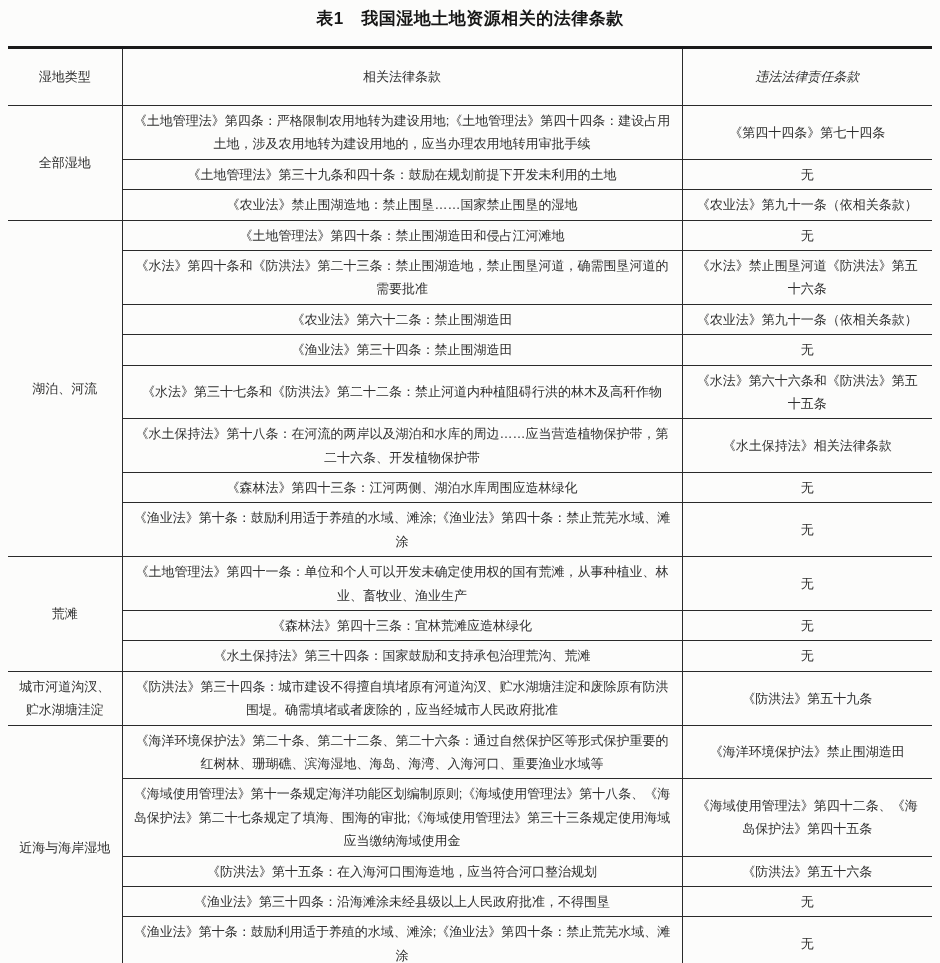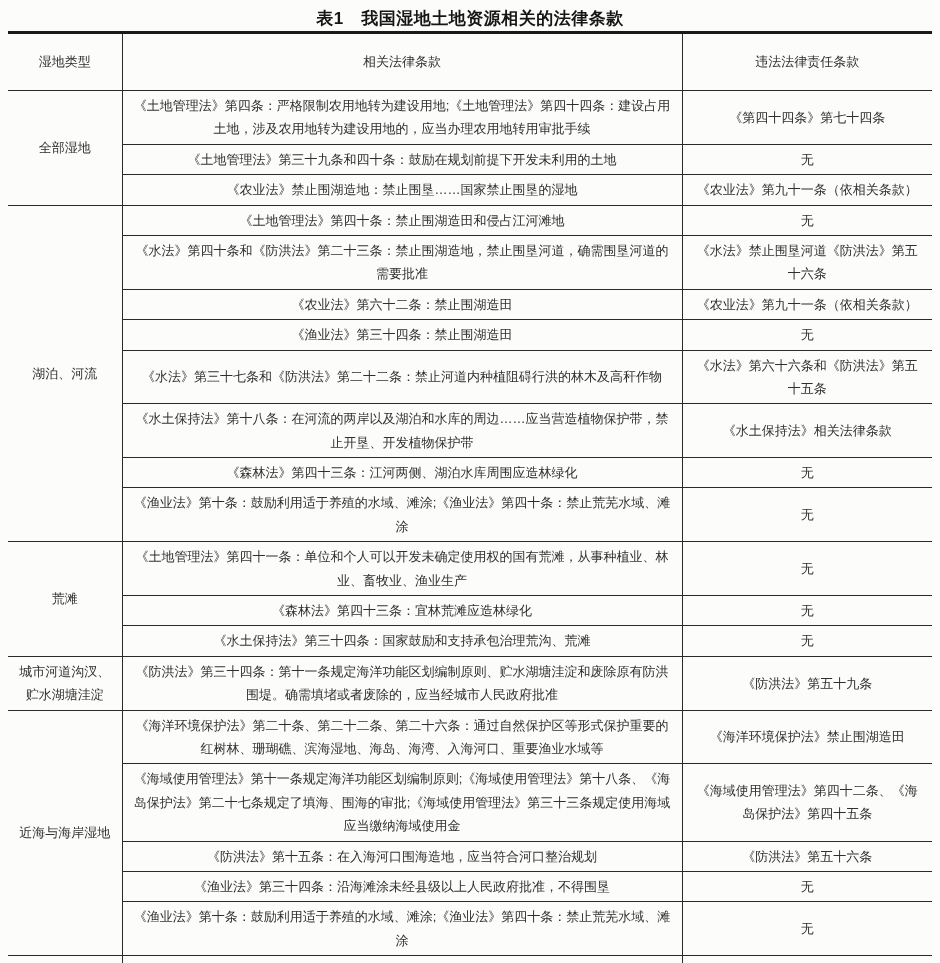--- a/index.html
+++ b/index.html
@@ -12,21 +12,21 @@
     background: #fcfcfb;
     color: #2f2f2f;
     font-family: "Liberation Sans", sans-serif;
     overflow: hidden;
   }
   .doc-title {
     text-align: center;
     font-weight: bold;
     font-size: 17px;
     color: #161616;
-    padding: 7px 0 1px 0;
+    padding: 7px 0 16px 0;
     letter-spacing: 0.5px;
   }
   table.law-table {
     border-collapse: collapse;
     table-layout: fixed;
     width: 924px;
     margin: 0 8px;
     border-top: 3px solid #1a1a1a;
     border-bottom: 3px solid #1a1a1a;
   }
@@ -39,21 +39,21 @@
     vertical-align: middle;
     padding: 3px 10px;
     line-height: 1.8;
     word-break: break-all;
   }
   .law-table th {
     height: 24px;
     padding: 16px 6px;
   }
   .no-left   { border-left: none !important; }
-  .no-right  { border-right: none !important; }
+  .no-right  { border-right: none !important; font-style: italic; }
   .type-cell {
     border-left: none !important;
     padding: 3px 6px;
   }
   .liability-cell {
     border-right: none !important;
     width: 228px;
   }
   .law-cell {
     width: 538px;
@@ -106,21 +106,21 @@
       </tr>
       <tr>
         <td class="law-cell">《渔业法》第三十四条：禁止围湖造田</td>
         <td class="liability-cell">无</td>
       </tr>
       <tr>
         <td class="law-cell">《水法》第三十七条和《防洪法》第二十二条：禁止河道内种植阻碍行洪的林木及高秆作物</td>
         <td class="liability-cell">《水法》第六十六条和《防洪法》第五十五条</td>
       </tr>
       <tr>
-        <td class="law-cell">《水土保持法》第十八条：在河流的两岸以及湖泊和水库的周边……应当营造植物保护带，禁止开垦、开发植物保护带</td>
+        <td class="law-cell">《水土保持法》第十八条：在河流的两岸以及湖泊和水库的周边……应当营造植物保护带，第二十六条、开发植物保护带</td>
         <td class="liability-cell">《水土保持法》相关法律条款</td>
       </tr>
       <tr>
         <td class="law-cell">《森林法》第四十三条：江河两侧、湖泊水库周围应造林绿化</td>
         <td class="liability-cell">无</td>
       </tr>
       <tr>
         <td class="law-cell">《渔业法》第十条：鼓励利用适于养殖的水域、滩涂;《渔业法》第四十条：禁止荒芜水域、滩涂</td>
         <td class="liability-cell">无</td>
       </tr>
@@ -132,21 +132,21 @@
       <tr>
         <td class="law-cell">《森林法》第四十三条：宜林荒滩应造林绿化</td>
         <td class="liability-cell">无</td>
       </tr>
       <tr>
         <td class="law-cell">《水土保持法》第三十四条：国家鼓励和支持承包治理荒沟、荒滩</td>
         <td class="liability-cell">无</td>
       </tr>
       <tr>
         <td class="type-cell" rowspan="1">城市河道沟汊、贮水湖塘洼淀</td>
-        <td class="law-cell">《防洪法》第三十四条：第十一条规定海洋功能区划编制原则、贮水湖塘洼淀和废除原有防洪围堤。确需填堵或者废除的，应当经城市人民政府批准</td>
+        <td class="law-cell">《防洪法》第三十四条：城市建设不得擅自填堵原有河道沟汊、贮水湖塘洼淀和废除原有防洪围堤。确需填堵或者废除的，应当经城市人民政府批准</td>
         <td class="liability-cell">《防洪法》第五十九条</td>
       </tr>
       <tr>
         <td class="type-cell" rowspan="5">近海与海岸湿地</td>
         <td class="law-cell">《海洋环境保护法》第二十条、第二十二条、第二十六条：通过自然保护区等形式保护重要的红树林、珊瑚礁、滨海湿地、海岛、海湾、入海河口、重要渔业水域等</td>
         <td class="liability-cell">《海洋环境保护法》禁止围湖造田</td>
       </tr>
       <tr>
         <td class="law-cell">《海域使用管理法》第十一条规定海洋功能区划编制原则;《海域使用管理法》第十八条、《海岛保护法》第二十七条规定了填海、围海的审批;《海域使用管理法》第三十三条规定使用海域应当缴纳海域使用金</td>
         <td class="liability-cell">《海域使用管理法》第四十二条、《海岛保护法》第四十五条</td>

